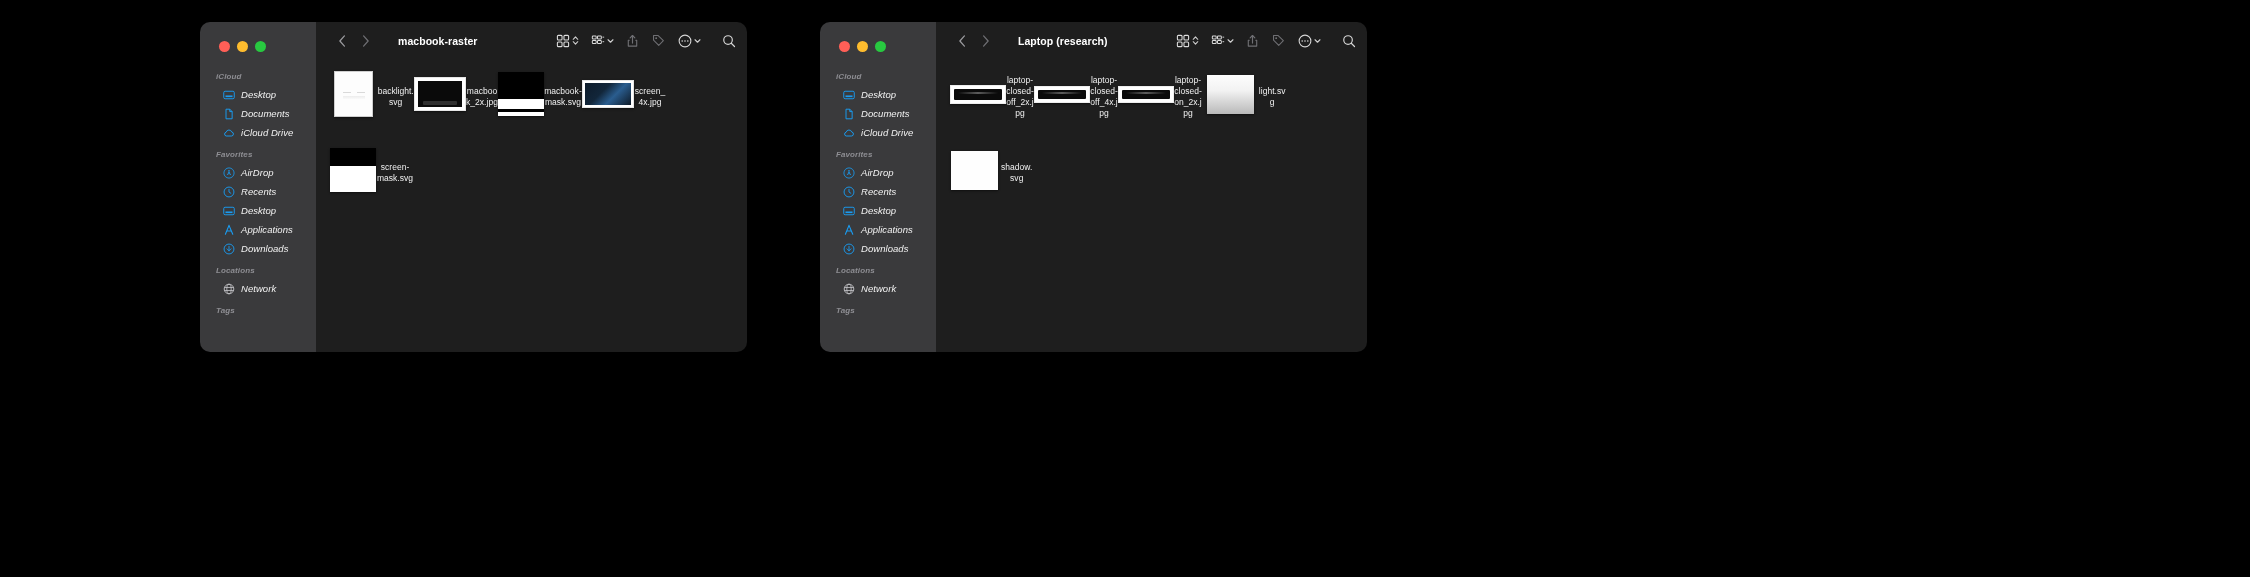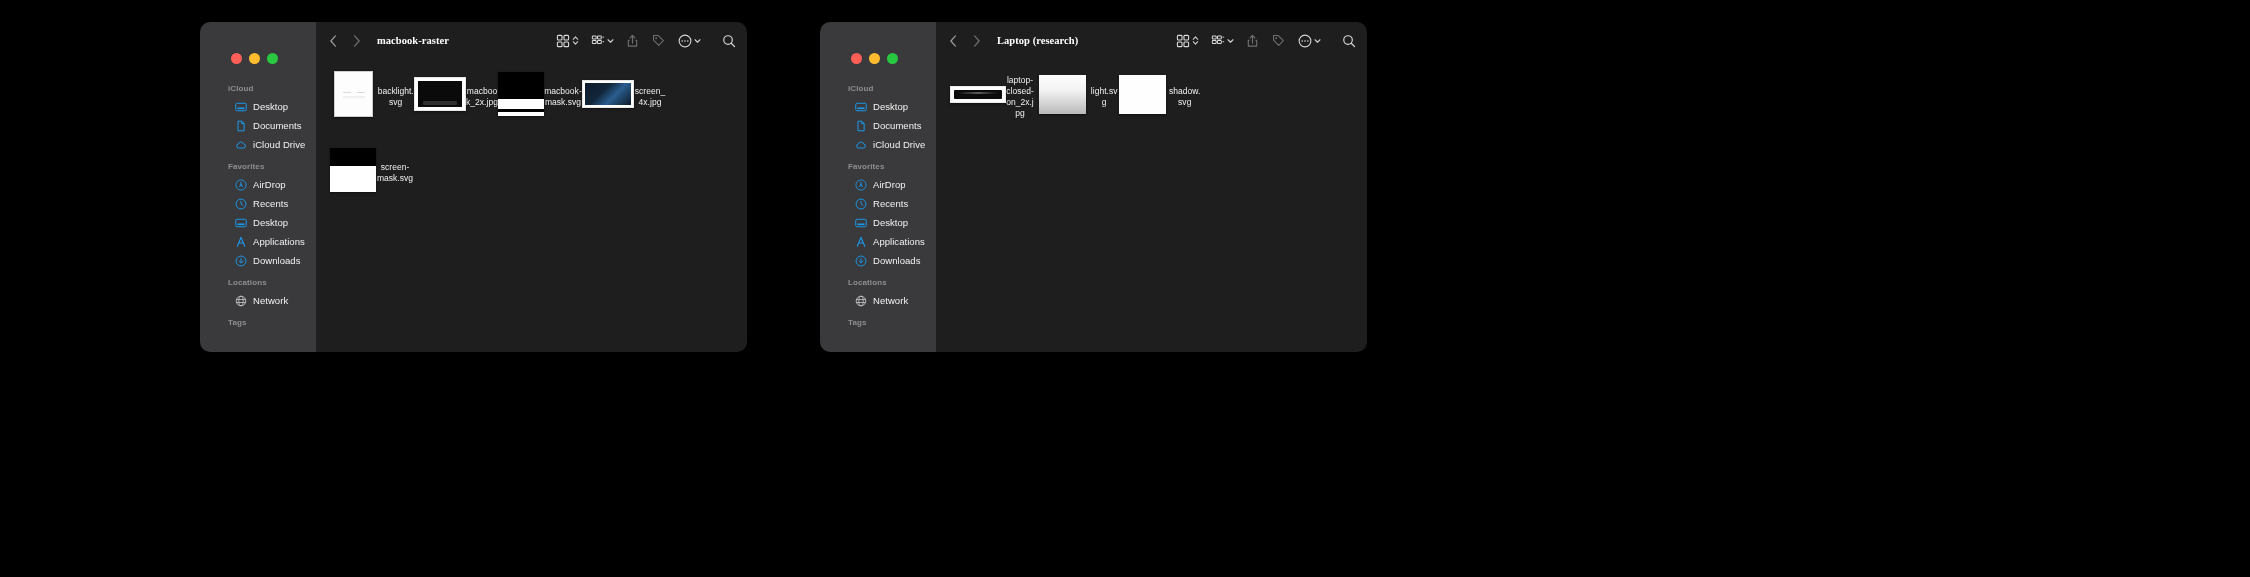--- a/index.html
+++ b/index.html
@@ -9,39 +9,39 @@
   .stage { position:relative; width:2250px; height:577px; background:#000; }
   .canvas { position:absolute; left:164px; top:0; width:1241px; height:402px; background:#000; }
 
   
   .window { position:absolute; display:flex; border-radius:10px; overflow:hidden;
             box-shadow:0 12px 38px rgba(0,0,0,.75); }
   #win-1 { left:36px; top:22px; width:547px; height:330px; }
   #win-2 { left:656px; top:22px; width:547px; height:330px; }
 
   
-  .sidebar { width:116px; flex:0 0 116px; background:#3a3a3c; padding:16px; position:relative; }
+  .sidebar { width:116px; flex:0 0 116px; background:#3a3a3c; padding:4px; position:relative;font-style:italic; }
   .traffic { display:flex; gap:7px; padding:15px 0 0 15px; }
   .light { width:11px; height:11px; border-radius:50%; }
   .l-red{background:#ff5f57;} .l-yellow{background:#febc2e;} .l-green{background:#28c840;}
 
   .sb-scroll { padding:12px 0 0 0; }
   .sb-group-title { font-size:8px; color:#8e8e93; font-weight:600;
                     padding:8px 0 4px 12px; letter-spacing:.1px; }
   .sb-item { display:flex; align-items:center; gap:6px; height:19px;
              padding-left:12px; border-radius:4px; margin:0 7px; cursor:default; }
   .sb-ico { width:12px; height:12px; flex:0 0 12px; display:flex;
             align-items:center; justify-content:center; }
   .sb-ico svg { display:block; }
   .sb-label { font-size:9.5px; color:#f2f2f2; letter-spacing:.05px; white-space:nowrap; }
 
   
   .pane { flex:1; background:#1e1e1e; display:flex; flex-direction:column; min-width:0; }
   .toolbar { height:37px; flex:0 0 37px; display:flex; align-items:center;
-             padding:0 11px 0 10px; gap:4px;font-family:Liberation Serif, serif; }
+             padding:0 11px 0 19px; gap:16px; }
   .tb-nav { display:flex; align-items:center; gap:9px; margin-right:10px; }
   .tb-btn { width:14px; height:16px; display:flex; align-items:center;
             justify-content:center; cursor:default; }
   .tb-btn svg { display:block; }
   .win-title { font-size:10.5px; font-weight:700; color:#fff; white-space:nowrap;
                letter-spacing:.05px; }
   .tb-right { margin-left:auto; display:flex; align-items:center; gap:0; }
   .tb-grp { display:flex; align-items:center; gap:2px; margin-left:11px; }
   .tb-ico { width:15px; height:15px; display:flex; align-items:center;
             justify-content:center; cursor:default; }
@@ -543,26 +543,46 @@
                     <circle cx="6.9" cy="6.9" r="4.9" fill="none" stroke="#d6d6d6" stroke-width="1.35"></circle>
                     <path d="M10.6 10.6 14.3 14.3" stroke="#d6d6d6" stroke-width="1.35" stroke-linecap="round"></path>
                   </svg>
                 </span>
               </span>
       </div>
     </div>
           <div class="files">
             <div class="file">
         <div class="thumb-box">
+                <div class="th th-lc th-lc-a">
+                  <div class="slab">
+                    <div class="gleam"></div>
+                  </div>
+                </div>
+              </div>
+        <div class="fname">laptop-closed-off_2x.jpg</div>
+      </div>
+            <div class="file">
+        <div class="thumb-box">
                 <div class="th th-lc th-lc-b">
                   <div class="slab">
                     <div class="gleam"></div>
                   </div>
                 </div>
               </div>
+        <div class="fname">laptop-closed-off_4x.jpg</div>
+      </div>
+            <div class="file">
+        <div class="thumb-box">
+                <div class="th th-lc th-lc-b">
+                  <div class="slab">
+                    <div class="gleam"></div>
+                  </div>
+                </div>
+              </div>
         <div class="fname">laptop-closed-on_2x.jpg</div>
       </div>
             <div class="file">
         <div class="thumb-box">
                 <div class="th th-light"></div>
               </div>
         <div class="fname">light.svg</div>
       </div>
             <div class="file">
         <div class="thumb-box">

